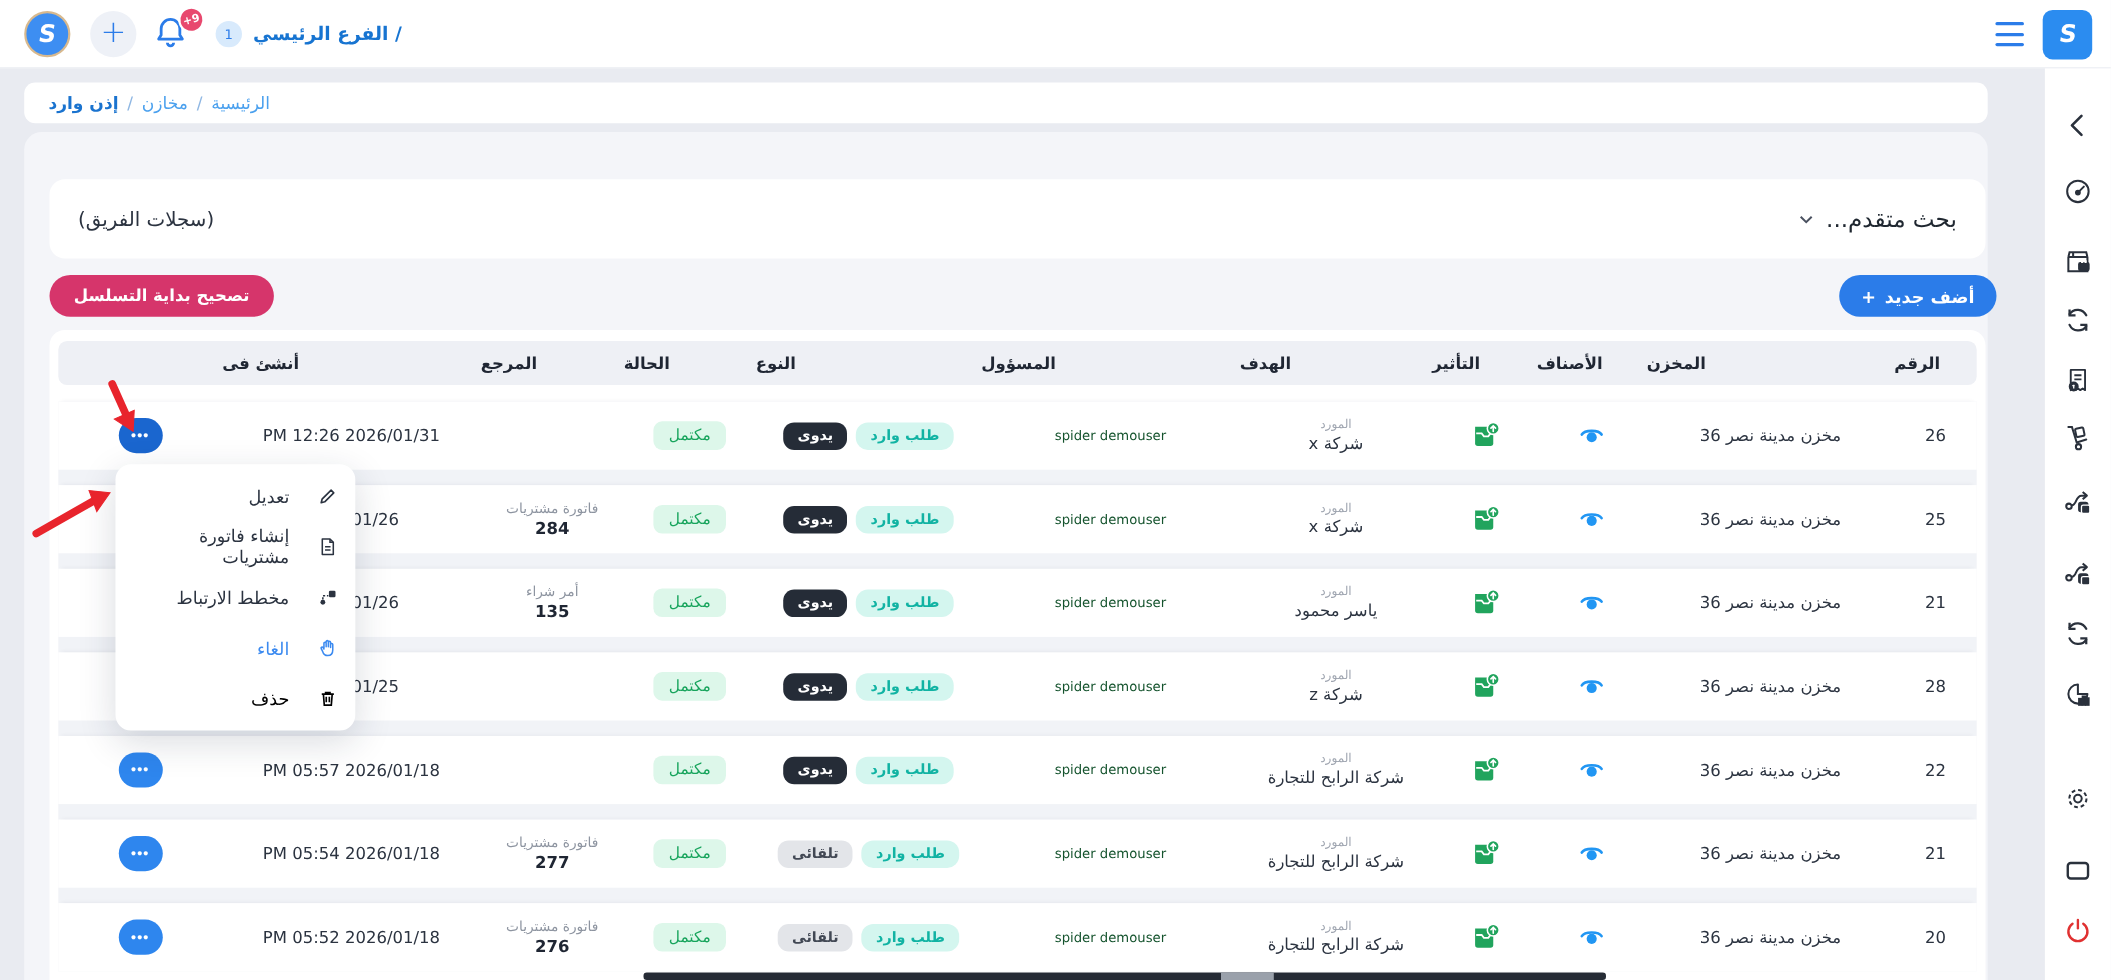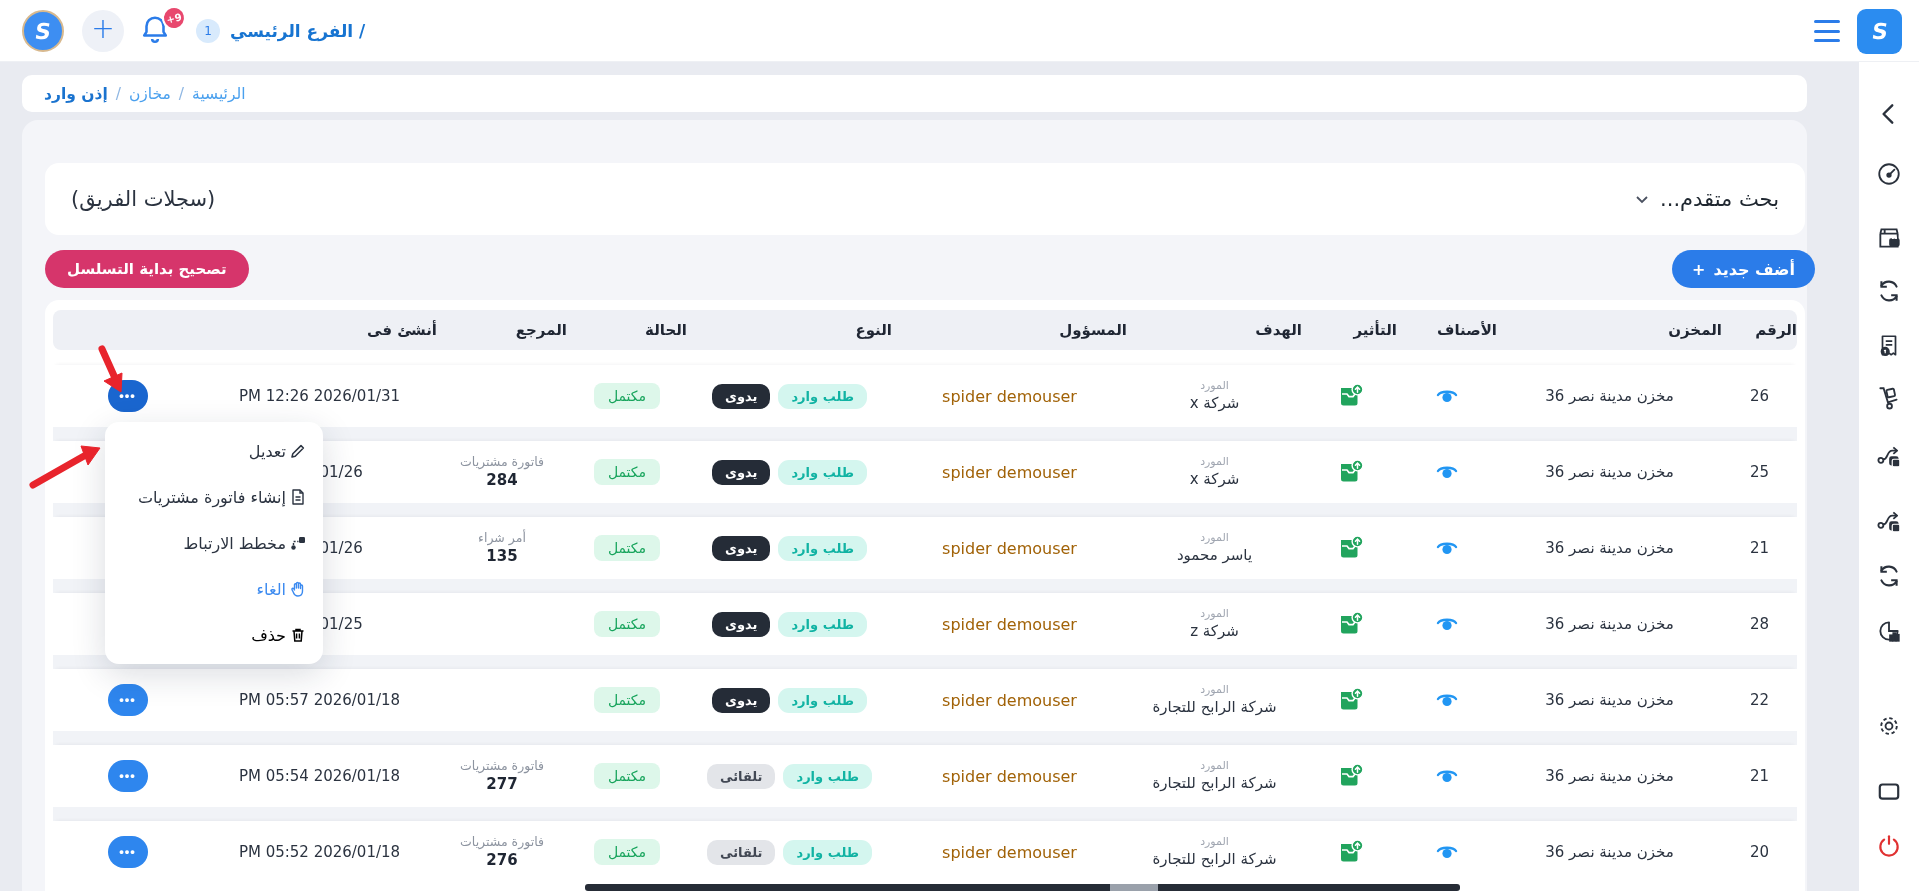--- a/index.html
+++ b/index.html
@@ -43,62 +43,62 @@
   .crumb-cur { color:#1a73cf; font-weight:bold; }
 
   
   .container { position:absolute; left:22px; top:120px; width:1785px; height:771px;
     background:#f4f5f9; border-radius:16px 16px 0 0; }
 
   .search-card { position:absolute; left:45px; top:163px; width:1760px; height:72px; background:#fff;
     border-radius:14px; display:flex; align-items:center; justify-content:space-between;
     direction:rtl; padding:0 26px; z-index:5; }
   .adv-search { display:flex; align-items:center; gap:10px; font-size:21px; color:#1f2730; cursor:pointer; }
-  .team-records { font-size:21px; color:#2b3340; }
+  .team-records { font-size:18px; color:#2b3340; }
 
   .btn-add { position:absolute; left:1672px; top:250px; height:38px; padding:0 20px; background:#2b7ce9;
     border:none; border-radius:19px; color:#fff; font-weight:bold; font-size:16px; display:flex;
     align-items:center; gap:8px; direction:rtl; font-family:inherit; }
   .btn-fix { position:absolute; left:45px; top:250px; height:38px; padding:0 22px; background:#d6356b;
     border:none; border-radius:19px; color:#fff; font-weight:bold; font-size:15px; font-family:inherit; }
 
   
   .table-card { position:absolute; left:45px; top:300px; width:1760px; height:591px; background:#fff;
     border-radius:14px 14px 0 0; padding:10px 8px 0 8px; overflow:hidden; }
   .grid { display:grid; direction:rtl;
     grid-template-columns:75px 225px 100px 95px 175px 235px 205px 120px 130px 235px auto; align-items:center; }
   .thead { background:#eef0f5; border-radius:8px; height:40px; font-weight:bold; font-size:15px; color:#1f2633; }
-  .thead div { text-align:right; }
+  .thead div { text-align:left; }
   .rows { margin-top:15px; background:#f1f3f7; }
   .trow { background:#fff; height:62px; margin-bottom:14px; box-shadow:0 -3px 4px -3px rgba(20,30,50,.07); }
   .trow:last-child { margin-bottom:0; }
   .cell { text-align:center; font-size:15px; color:#2b3340; }
   .cell.num { font-size:15px; }
   .cell.ltr { direction:ltr; }
-  .resp { font-size:16px; color:#a16207; direction:ltr; }
+  .resp { font-size:12px; color:#14532d; direction:ltr; }
   .tgt-label { font-size:11px; color:#a0a6b1; line-height:1.3; }
   .tgt-value { font-size:15px; color:#2b3340; line-height:1.35; }
   .ref-label { font-size:12.5px; color:#8d94a0; line-height:1.3; }
   .ref-value { font-size:15px; font-weight:bold; color:#1f2633; line-height:1.35; }
   .badge-status { display:inline-block; background:#ddf7ea; color:#17a45c; font-weight:normal;
     font-size:14px; padding:5px 14px; border-radius:8px; }
   .type-wrap { display:flex; direction:rtl; justify-content:center; gap:8px; }
   .pill { font-size:13px; font-weight:bold; padding:5px 13px; border-radius:10px; }
   .pill.in { background:#d4f6ef; color:#11b3a3;border-radius:11px; }
   .pill.dark { background:#252c37; color:#fff; }
   .pill.light { background:#e3e5e9; color:#424854; }
   .dots-btn { width:40px; height:32px; border-radius:16px; border:none; background:#2e86ee; color:#fff;
     font-size:13px; letter-spacing:1px; line-height:10px; font-weight:bold; margin:0 auto; display:block; }
   .dots-btn.pressed { background:#1a66cf; }
   .icon-eye svg, .icon-effect svg { display:block; margin:0 auto; }
 
   
   .menu { position:absolute; left:105px; top:422px; width:218px; background:#fff; border-radius:14px;
     box-shadow:0 10px 34px rgba(25,35,60,.16); z-index:50; padding:6px 0; }
-  .menu-item { height:46px; display:flex; direction:rtl; align-items:center; gap:3px;
+  .menu-item { height:46px; display:flex; direction:rtl; align-items:center; gap:26px;
     padding:0 16px; font-size:16px; color:#2b3340; cursor:pointer; }
   .menu-item .mi-icon { width:18px; height:18px; flex:0 0 18px; }
   .menu-item.blue { color:#3b8af0; }
   .menu-item.red { color:#000000;text-align:center; }
 
   
   .arrows { position:absolute; left:0; top:0; width:1919px; height:891px; pointer-events:none; z-index:60; }
   .hscroll { position:absolute; left:585px; top:884px; width:875px; height:7px; background:#262c36;
     border-radius:3px; z-index:45; }
   .hscroll-gap { position:absolute; left:525px; top:0; width:48px; height:7px; background:#9aa1ab; }

